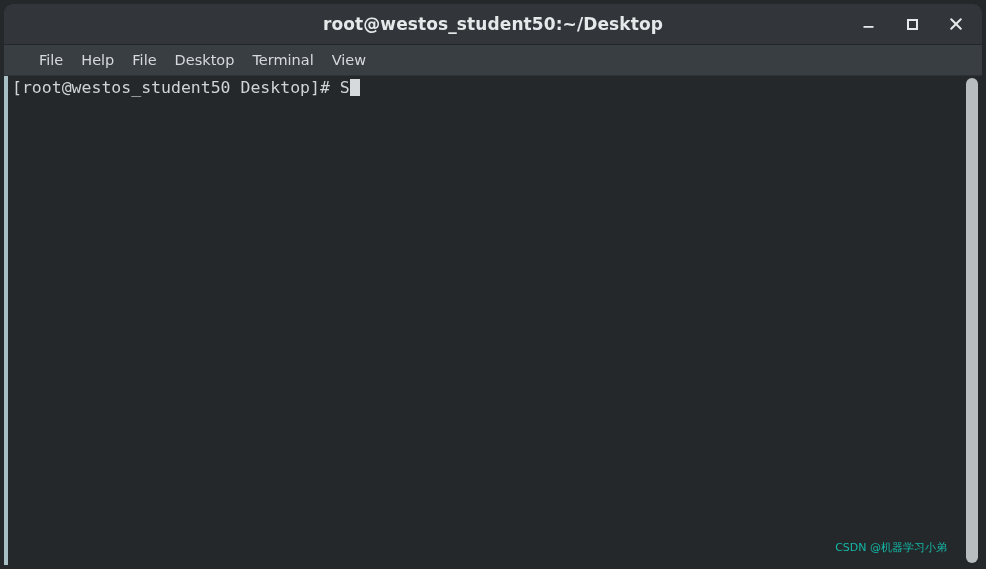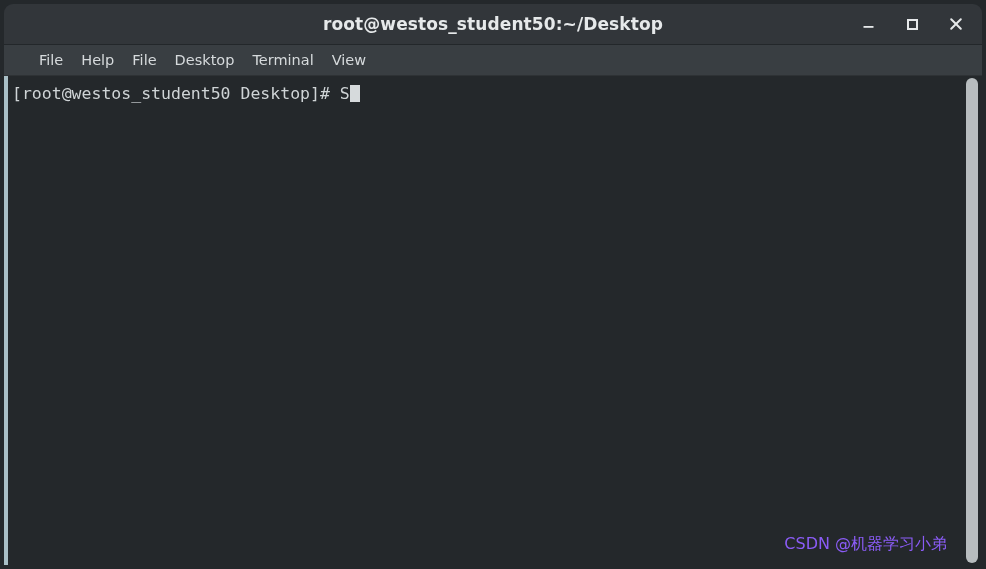--- a/index.html
+++ b/index.html
@@ -104,21 +104,21 @@
     display: flex;
     background: #24282b;
     margin: 0 4px 4px 4px;
     border-left: 4px solid #a9bfc6;
     box-sizing: border-box;
     overflow: hidden;
   }
   .term-screen {
     flex: 1 1 auto;
     position: relative;
-    padding: 8px 0 0 1px;
+    padding: 2px 0 0 1px;
     overflow: hidden;
   }
   .term-line {
     color: #cfd4d6;
     font-family: "DejaVu Sans Mono", monospace;
     font-size: 16.5px;
     line-height: 20px;
     white-space: pre;
     padding-left: 3px;
     letter-spacing: 0px;
@@ -146,22 +146,22 @@
     background: #b8bdbf;
     border-radius: 6px;
     cursor: pointer;
   }
 
   
   .watermark {
     position: absolute;
     right: 14px;
     bottom: 10px;
-    color: #8b5cf6;
-    font-size: 16px;
+    color: #14b8a6;
+    font-size: 11px;
     font-family: "DejaVu Sans", sans-serif;
     white-space: nowrap;
     pointer-events: none;
   }
 </style>
 </head>
 <body>
 
 <div class="window">
 

